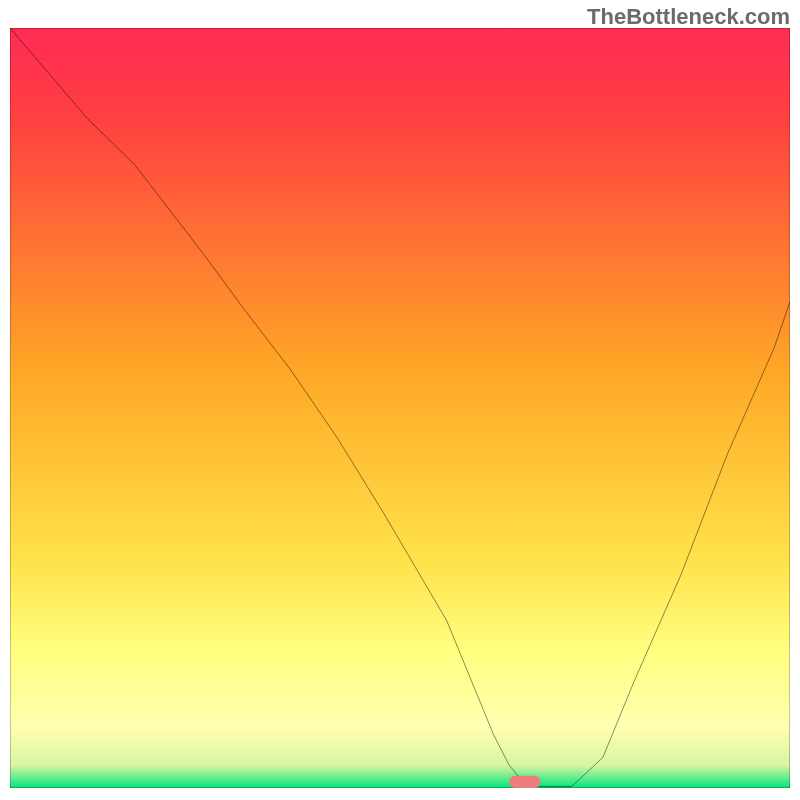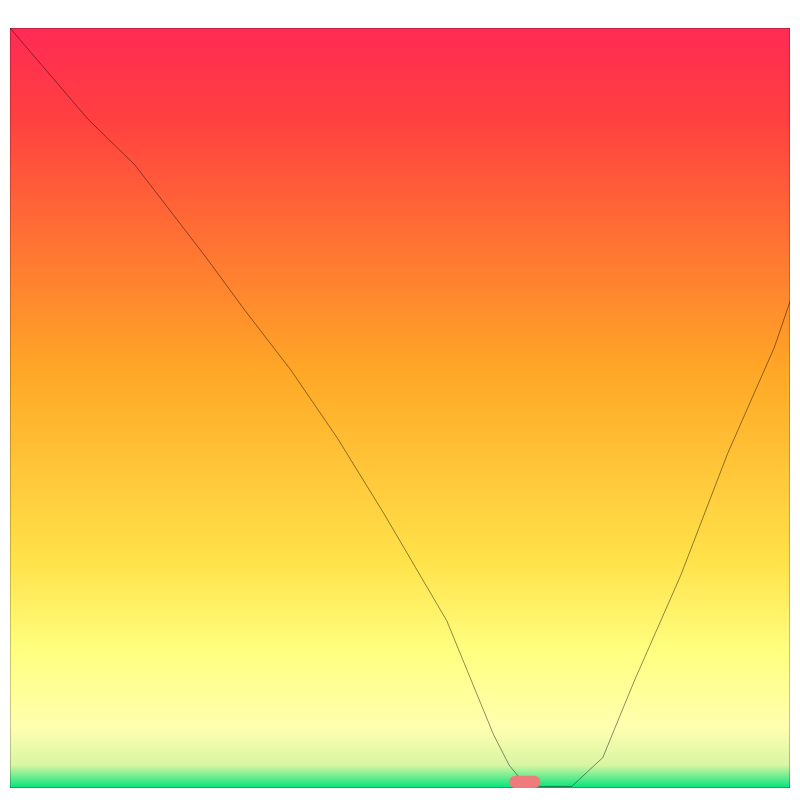--- a/index.html
+++ b/index.html
@@ -29,20 +29,21 @@
     top: 28px;
     width: 780px;
     height: 760px;
     display: block;
   }
 </style>
 </head>
 <body>
 <div class="wrap">
 
+  <div class="watermark">TheBottleneck.com</div>
 
   <svg class="plot" viewBox="0 0 100 100" preserveAspectRatio="none">
     <defs>
       <linearGradient id="bg-grad" x1="0" y1="0" x2="0" y2="1">
           <stop offset="0%" stop-color="#ff2b55"></stop>
           <stop offset="12%" stop-color="#ff4040"></stop>
           <stop offset="45%" stop-color="#ffa726"></stop>
           <stop offset="70%" stop-color="#ffe24a"></stop>
           <stop offset="82%" stop-color="#ffff80"></stop>
           <stop offset="92%" stop-color="#ffffb0"></stop>

